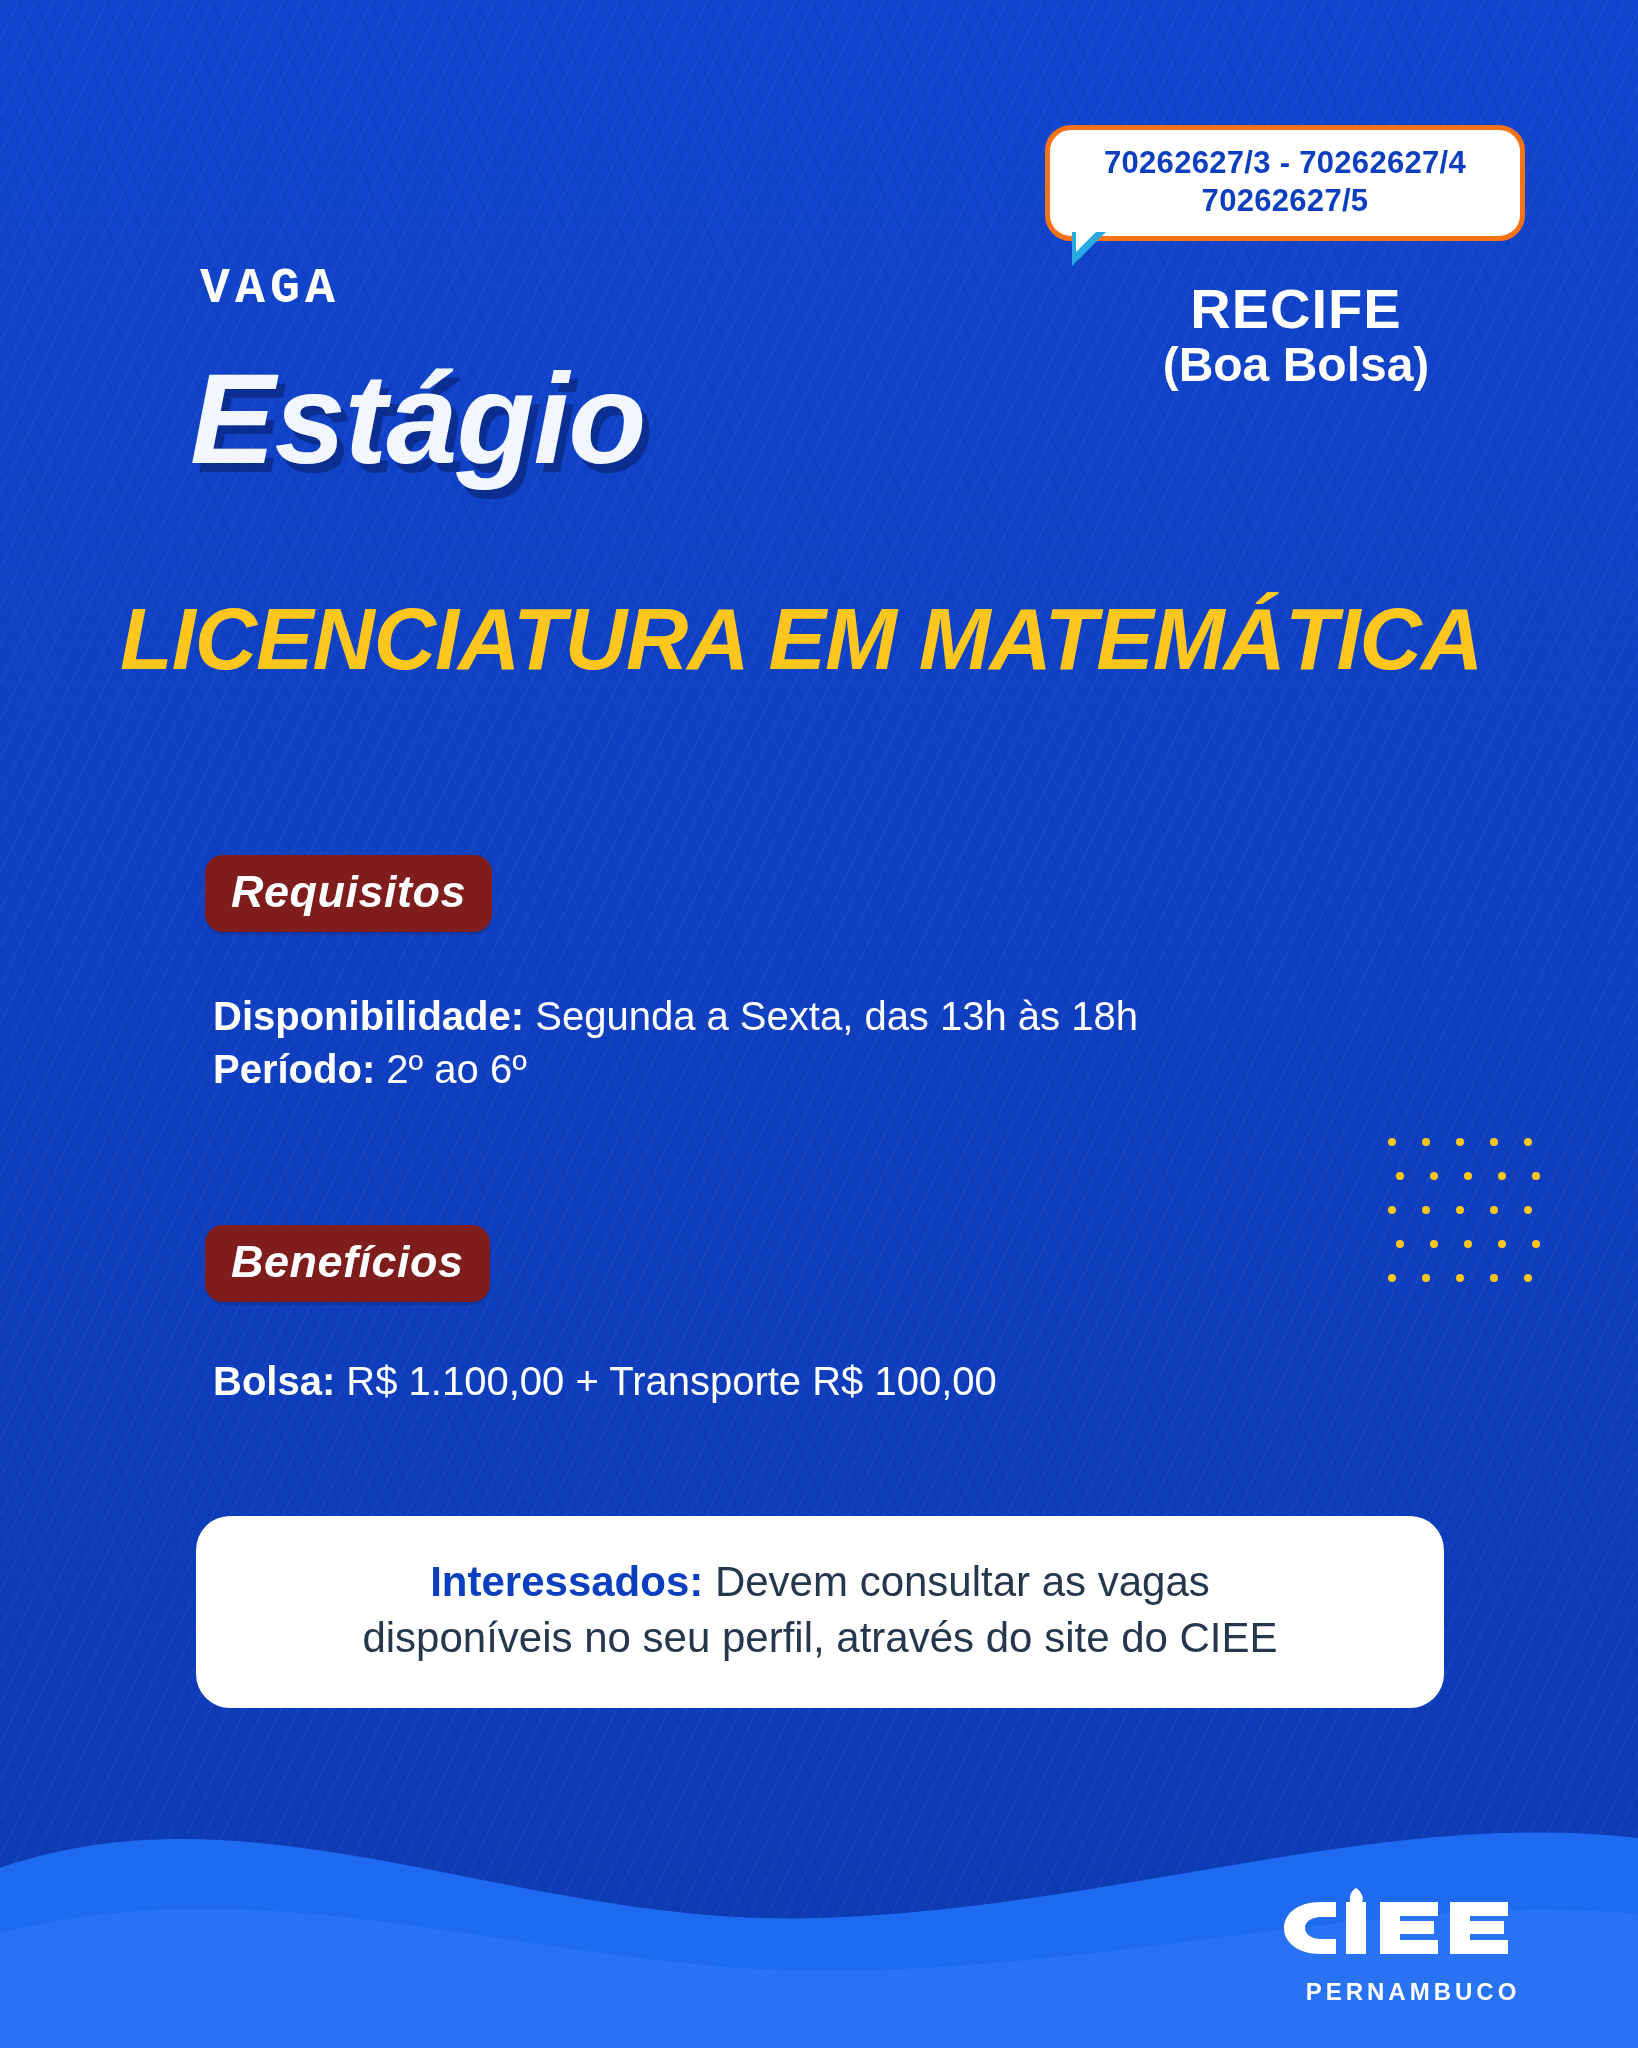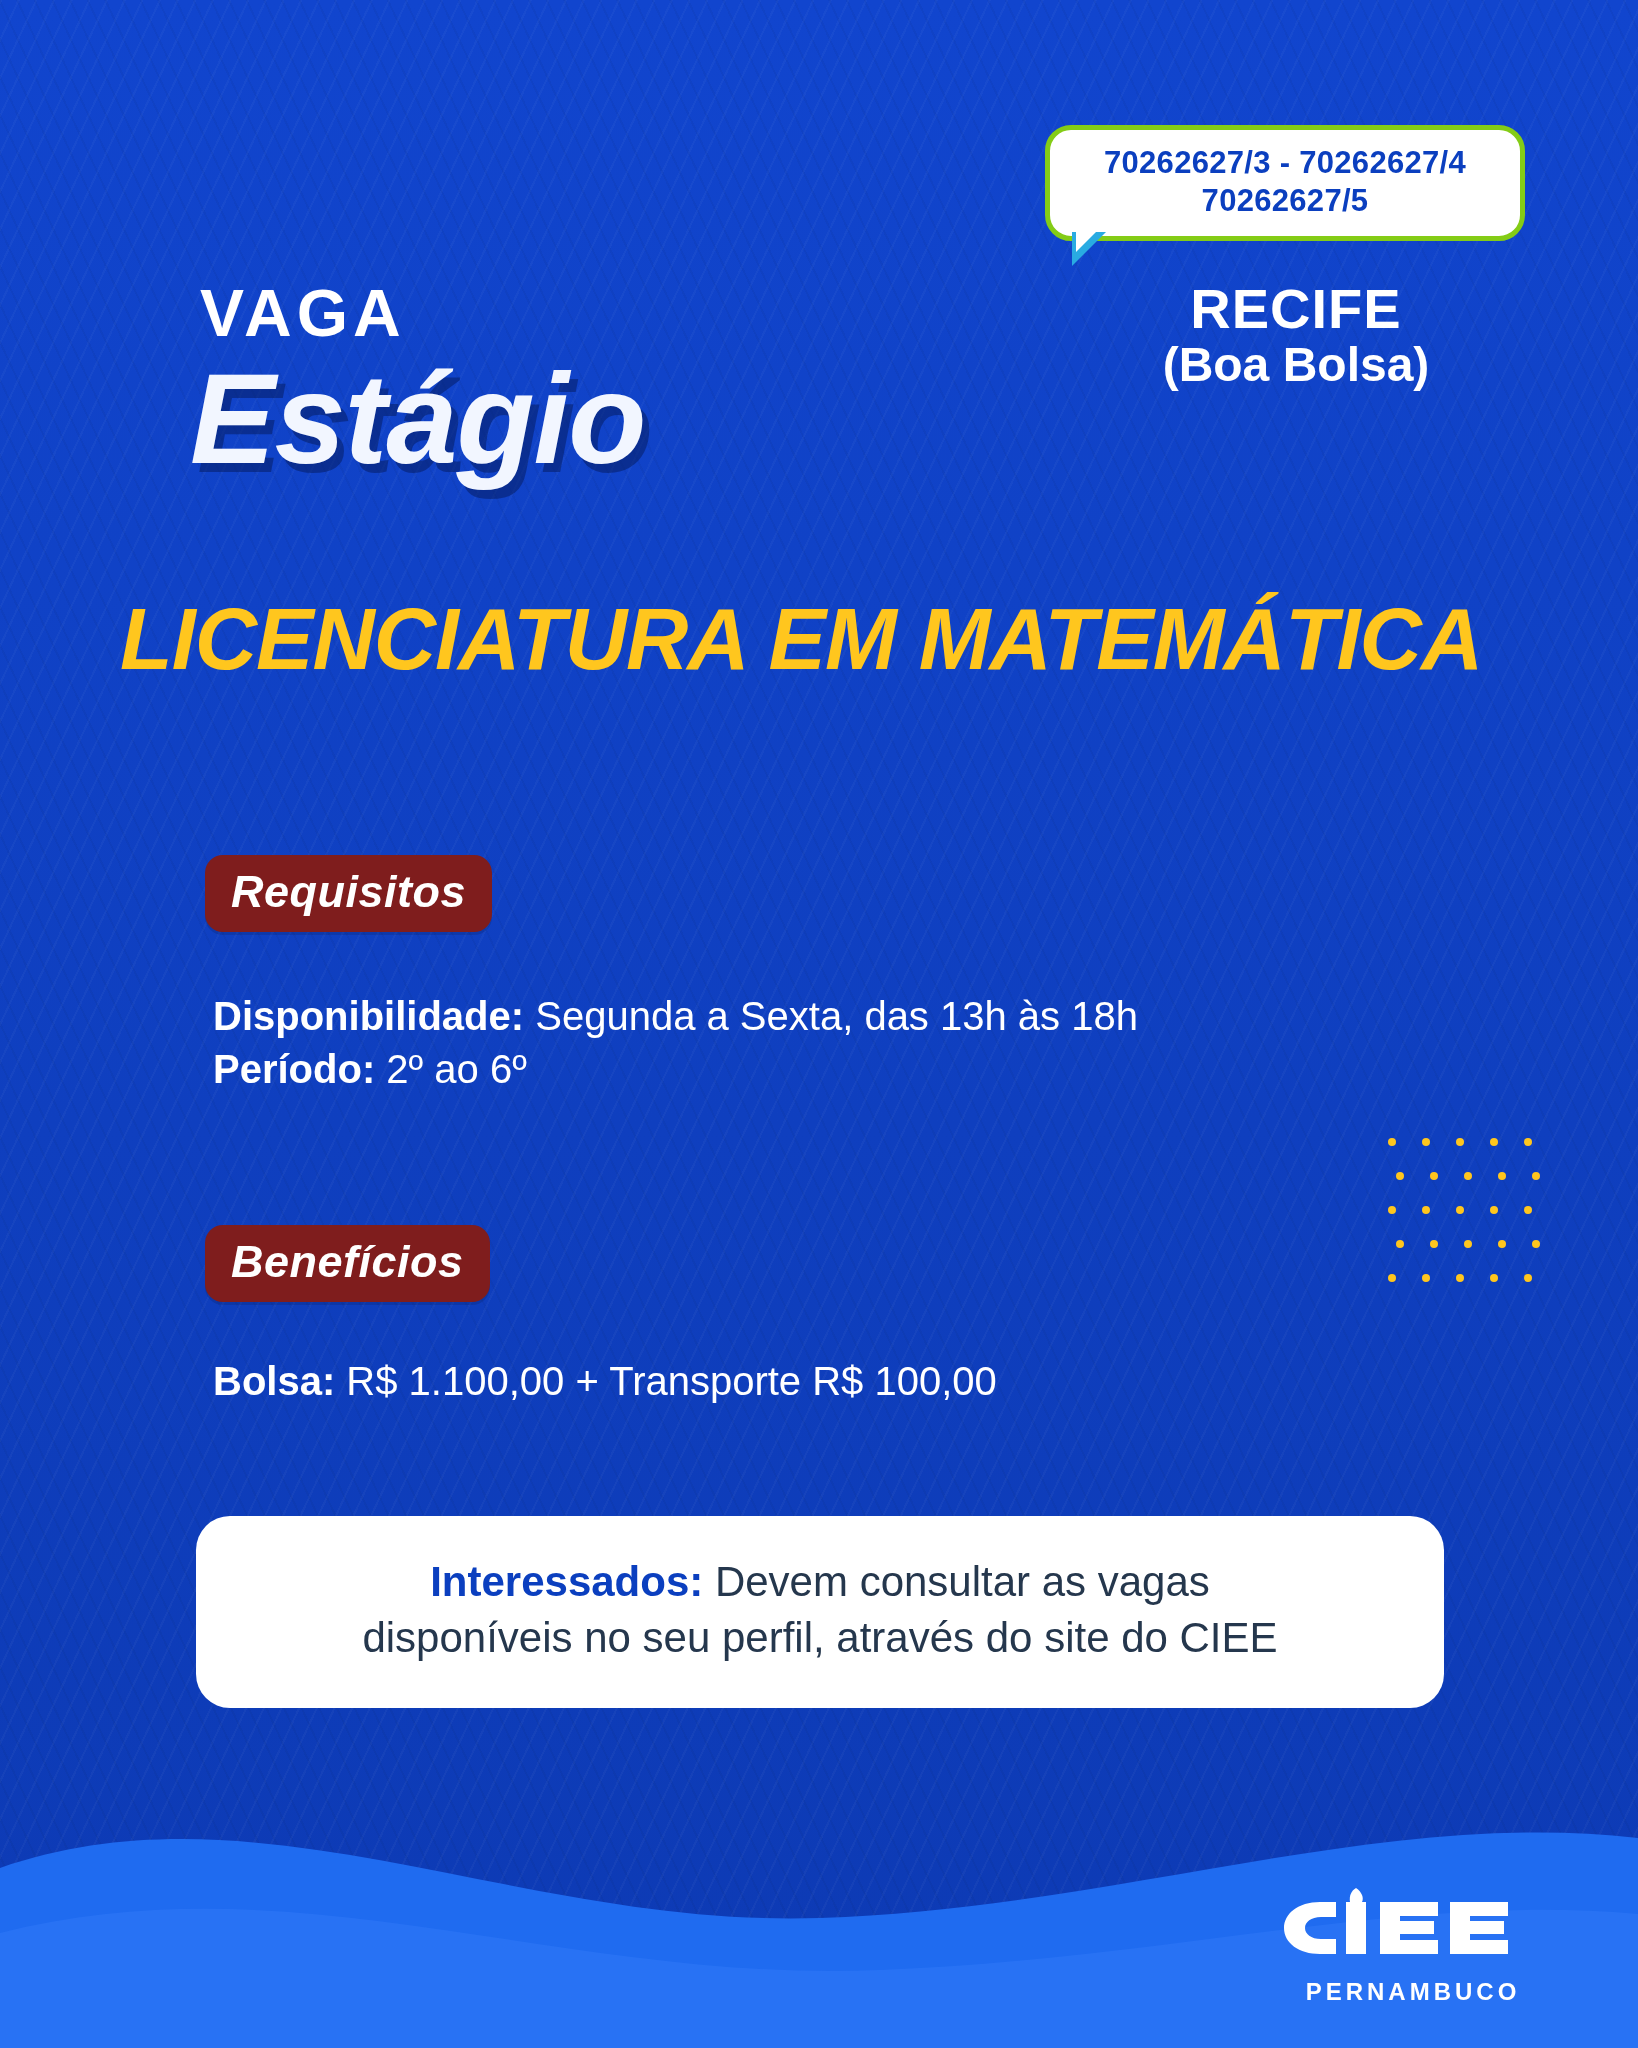--- a/index.html
+++ b/index.html
@@ -36,21 +36,21 @@
     height: 330px;
   }
 
   
   .code-bubble {
     position: absolute;
     left: 1045px;
     top: 125px;
     width: 480px;
     box-sizing: border-box;
-    border: 5px solid #84cc16;
+    border: 5px solid #f97316;
     border-radius: 26px;
     background: #ffffff;
     padding: 14px 16px 16px 16px;
     text-align: center;
   }
   .code-bubble .line {
     color: #0b3fbf;
     font-weight: bold;
     font-size: 31px;
     letter-spacing: .3px;
@@ -94,25 +94,26 @@
     font-size: 48px;
     font-weight: bold;
     line-height: 1.1;
     margin-top: 2px;
   }
 
   
   .vaga {
     position: absolute;
     left: 200px;
-    top: 280px;
-    font-size: 66px;
+    top: 264px;
+    font-size: 50px;
     font-weight: bold;
     letter-spacing: 5px;
     line-height: 1;
+    font-family: Liberation Mono, monospace;
   }
   .estagio {
     position: absolute;
     left: 190px;
     top: 355px;
     font-size: 128px;
     font-style: italic;
     font-weight: bold;
     letter-spacing: -1px;
     line-height: 1;

